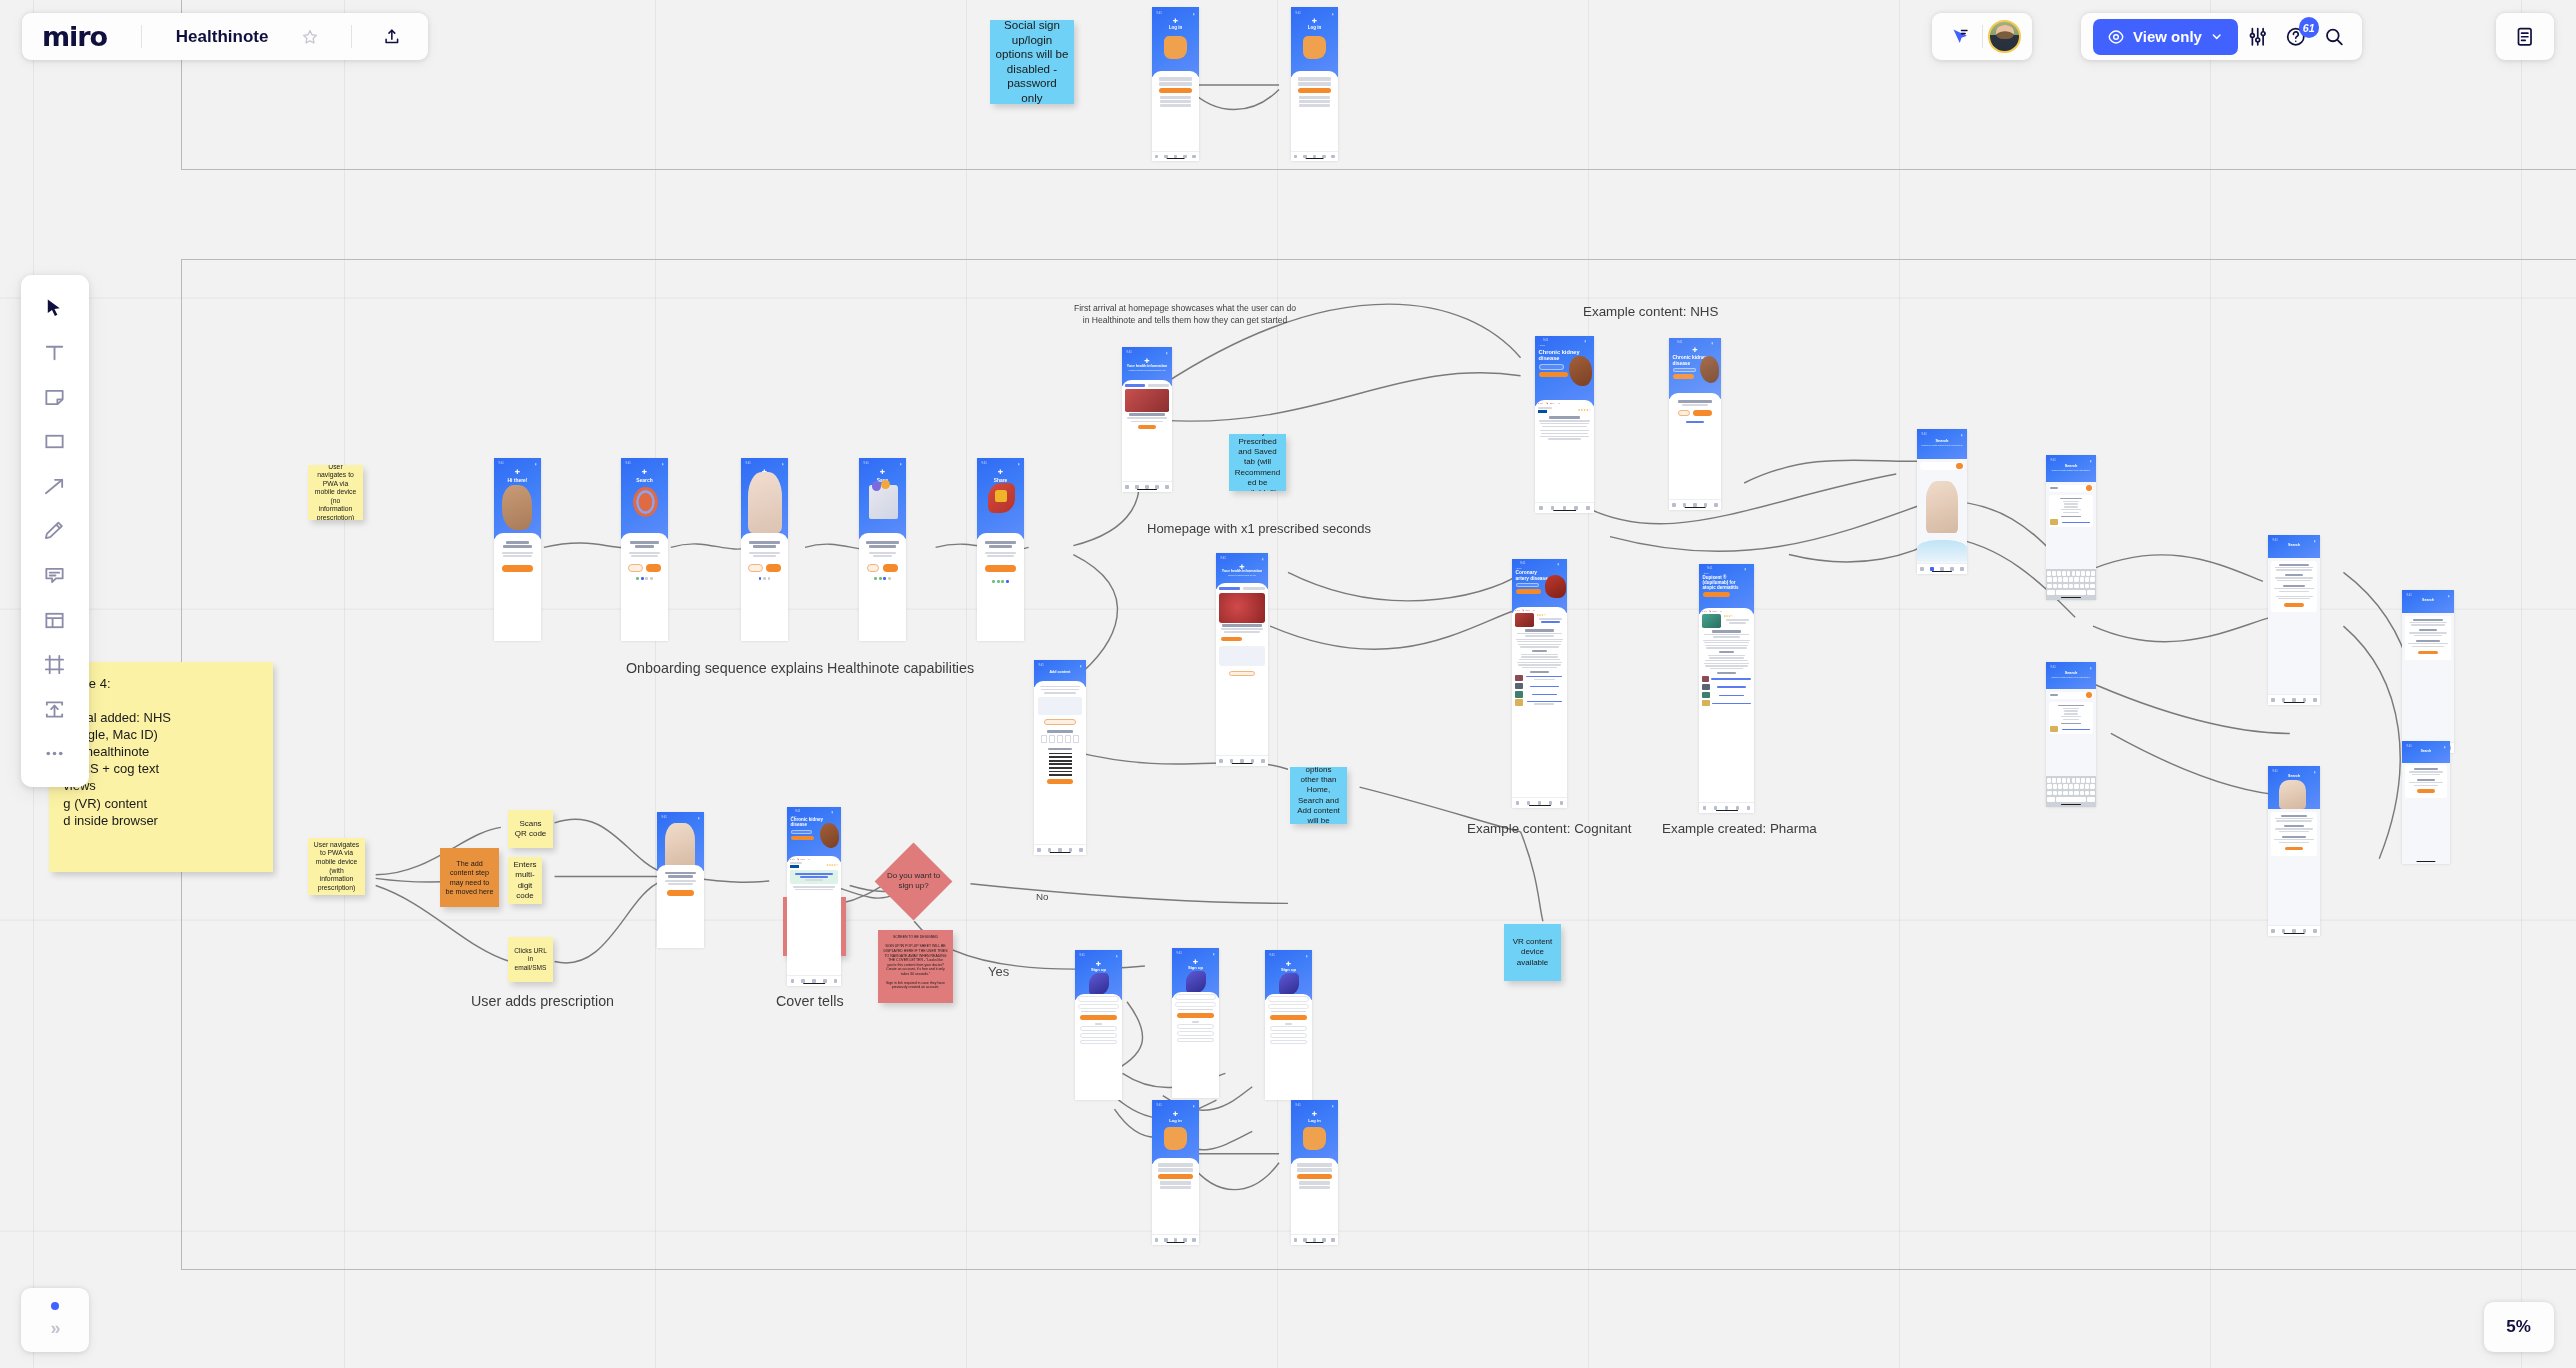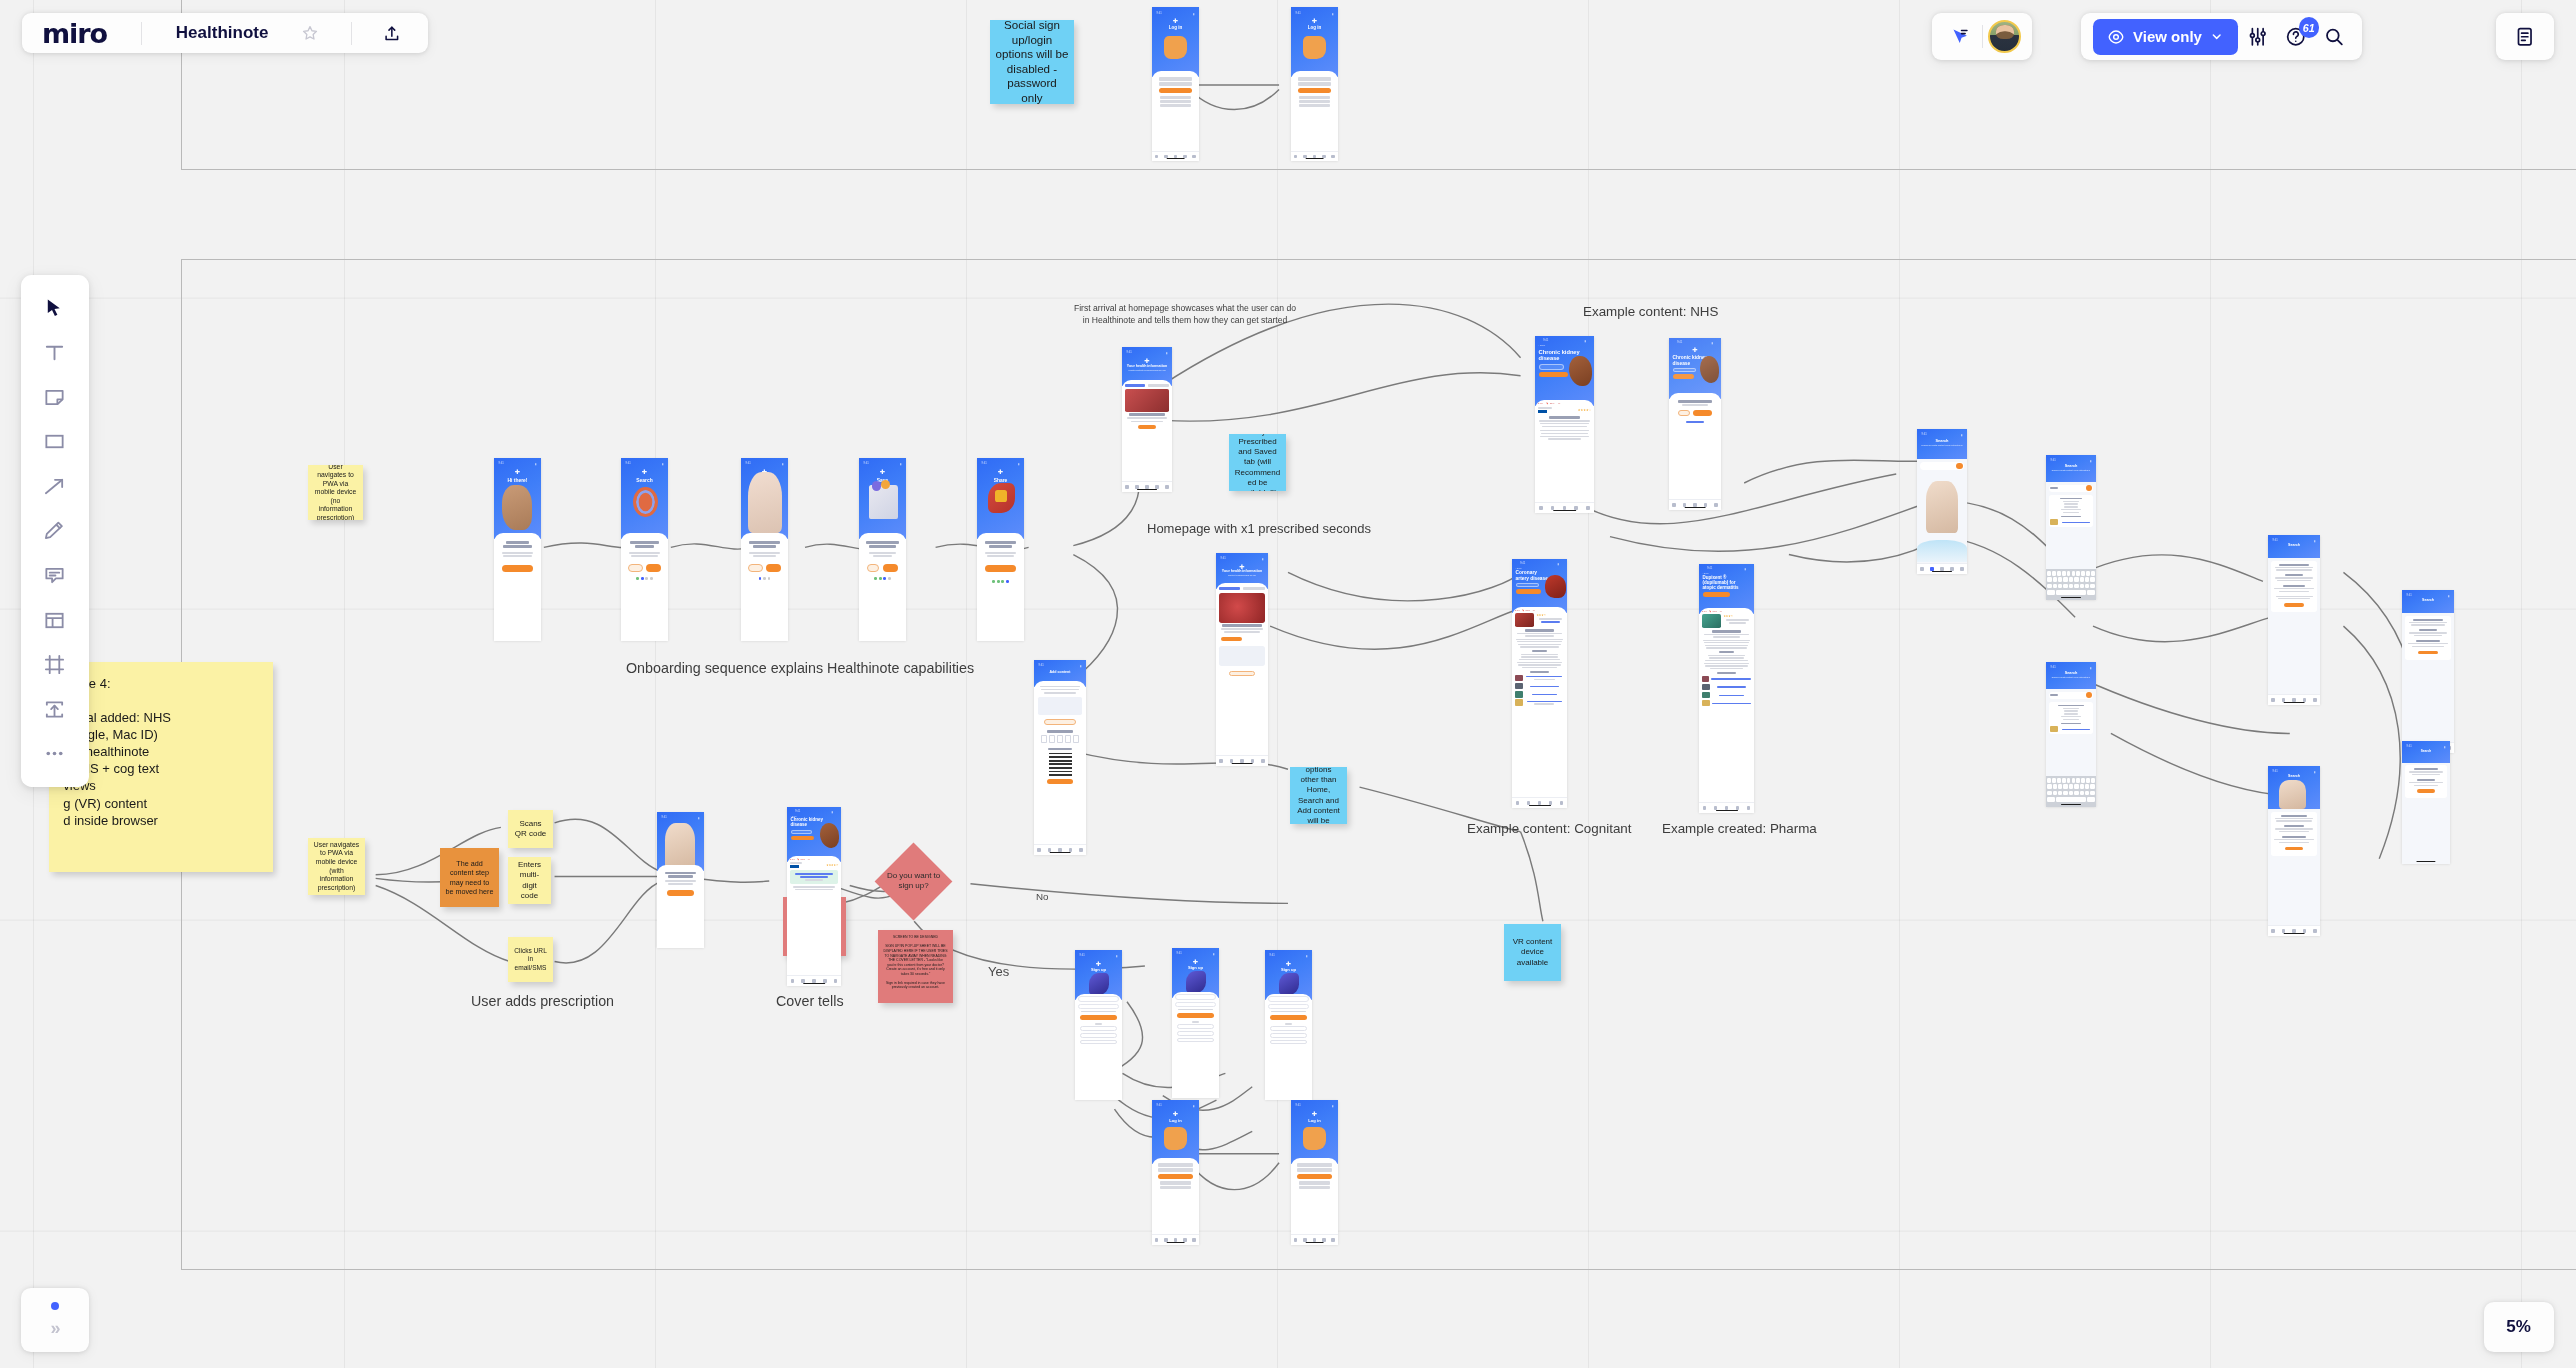--- a/index.html
+++ b/index.html
@@ -28,21 +28,21 @@
   }
 
   
   .bar {
     position: absolute;
     background: #fdfdfd;
     border-radius: 9px;
     box-shadow: 0 0.9px 4.5px rgba(0,0,0,.10), 0 2.7px 12.5px rgba(0,0,0,.06);
     display: flex; align-items: center;
   }
-  #topleft-bar { left: 22.4px; top: 13.4px; height: 40px; padding: 0 19.7px; gap: 16px; }
+  #topleft-bar { left: 22.4px; top: 13.4px; height: 47px; padding: 0 19.7px; gap: 16px; }
   .miro-logo {
     font-size: 27px; font-weight: 700; color: #10103f;
     letter-spacing: -1.1px; font-family: "DejaVu Sans", sans-serif;
     padding-right: 18px;
   }
   .vdiv { width: 0.9px; height: 23px; background: #e3e3e6; }
   .board-title {
     font-size: 17px; font-weight: 600; color: #10103f;
     padding: 0 9px 0 18px; white-space: nowrap;
   }
@@ -1240,21 +1240,21 @@
 d inside browser</div>
 
   <div class="sticky s-yellow" style="left:308px; top:465px; width:55px; height:55px; font-size:6.8px;">User navigates to PWA via mobile device (no information prescription)</div>
 
   <div class="sticky s-yellow" style="left:308px; top:838px; width:57px; height:57px; font-size:6.8px;">User navigates to PWA via mobile device (with information prescription)</div>
 
   <div class="sticky s-orange" style="left:440px; top:848px; width:59px; height:59px; font-size:7.2px;">The add content step may need to be moved here</div>
 
   <div class="sticky s-yellow" style="left:508px; top:810px; width:45px; height:38px; font-size:8px;">Scans QR code</div>
 
-  <div class="sticky s-yellow" style="left:508px; top:857px; width:43px; height:47px; font-size:8px;">Enters multi-digit code</div>
+  <div class="sticky s-yellow" style="left:508px; top:857px; width:34px; height:47px; font-size:8px;">Enters multi-digit code</div>
 
   <div class="sticky s-yellow" style="left:508px; top:937px; width:45px; height:45px; font-size:6.6px;">Clicks URL in email/SMS</div>
 
   <div class="sticky s-red" style="left:783px; top:897px; width:63px; height:59px; font-size:5px;">PLACEHOLDER - NEEDS FURTHER WORK</div>
 
   <div class="sticky s-red" style="left:878px; top:930px; width:75px; height:73px; font-size:3.5px; line-height:1.3; white-space:pre-line; align-items:flex-start; padding:5.4px;">SCREEN TO BE DESIGNED
 
 SIGN UP/IN POP-UP SHEET WILL BE DISPLAYED HERE IF THE USER TRIES TO NAVIGATE AWAY WHEN READING THE COVER LETTER - "Looks like you're this content from your doctor? Create an account, it's free and it only takes 30 seconds."
 
 Sign in link required in case they have previously created an account.</div>

